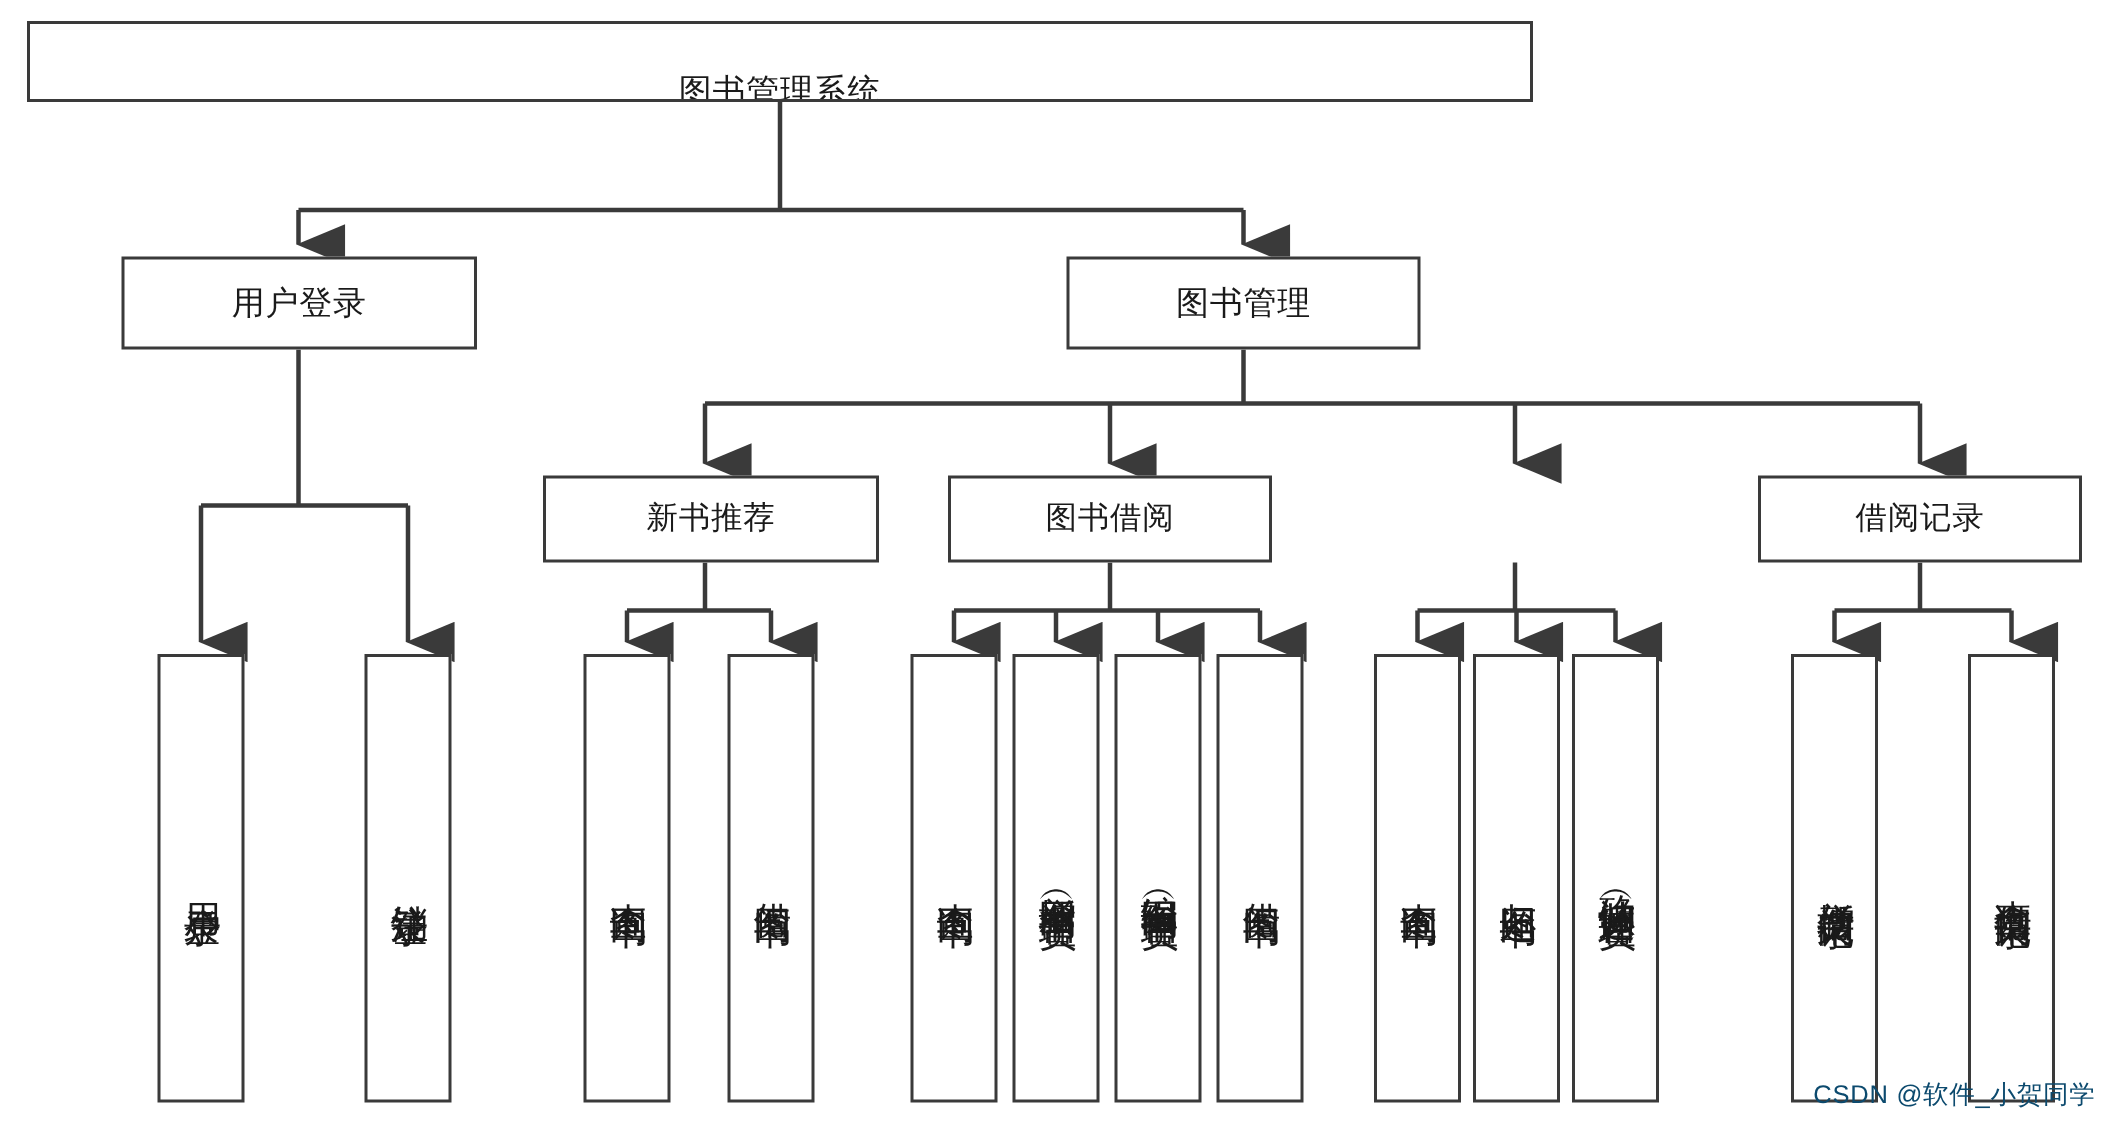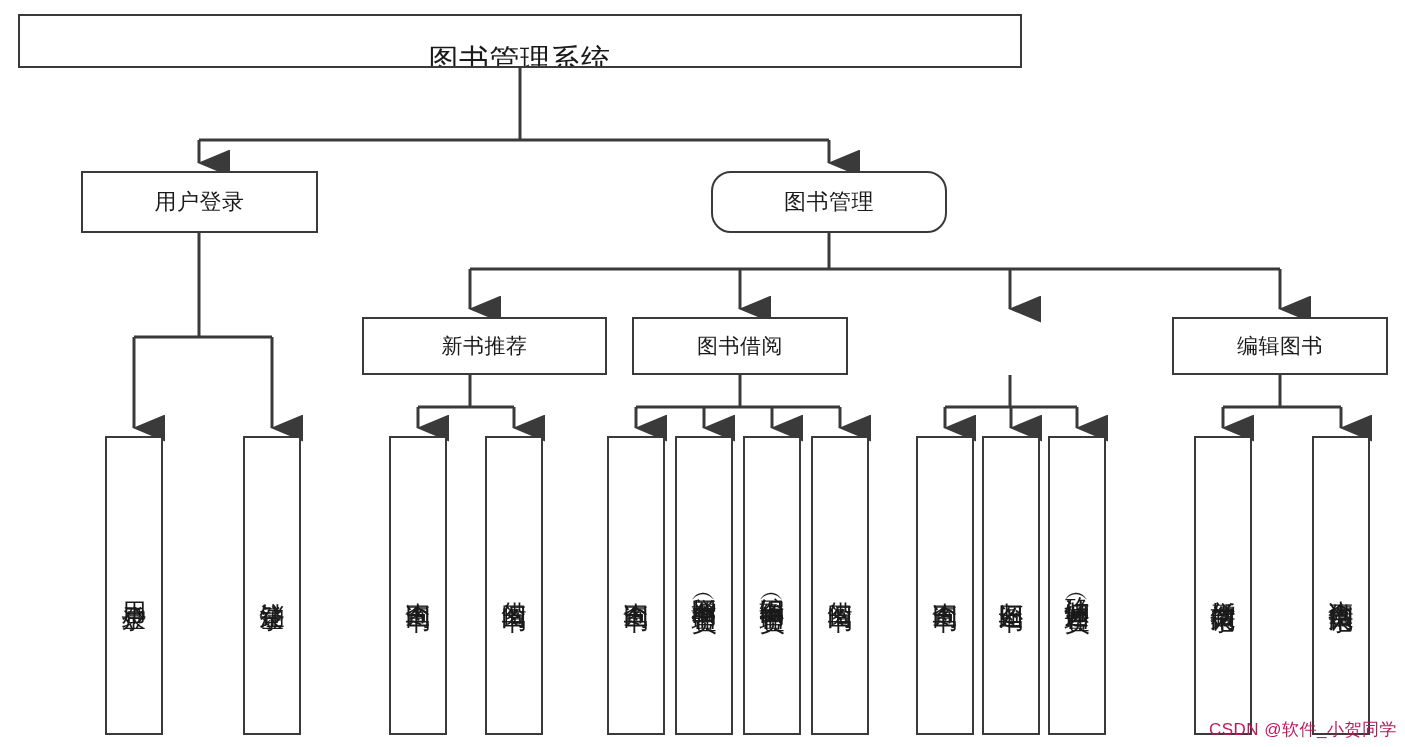--- a/index.html
+++ b/index.html
@@ -35,36 +35,36 @@
     justify-content: center;
     overflow: hidden;
   }
   .node-label {
     color: #1a1a1a;
     letter-spacing: 0.5px;
     white-space: nowrap;
     line-height: 1.15;
     text-align: center;
   }
-  .lvl0 .node-label { font-size: 30px; margin-top: 39px; }
+  .lvl0 .node-label { font-size: 22px; margin-top: 39px; }
   .lvl1 .node-label { font-size: 22px; }
   .lvl2 .node-label { font-size: 21px; }
   .leaf .node-label {
     writing-mode: vertical-rl;
     text-orientation: upright;
     font-size: 25px;
     letter-spacing: 2px;
     line-height: 1;
   }
   #watermark {
     position: absolute;
     right: 8px;
     bottom: 6px;
     font-size: 17px;
-    color: #be185d;
+    color: #0c4a6e;
     white-space: nowrap;
     letter-spacing: 0.5px;
     pointer-events: none;
   }
 </style>
 </head>
 <body>
 
 <div id="stage">
 
@@ -119,32 +119,32 @@
     </g>
   </svg>
 
   <div class="node-box lvl0" style="left:18px; top:14px; width:1004px; height:54px;">
     <span class="node-label">图书管理系统</span>
   </div>
 
   <div class="node-box lvl1" style="left:81px; top:171px; width:237px; height:62px;">
     <span class="node-label">用户登录</span>
   </div>
-  <div class="node-box lvl1" style="left:711px; top:171px; width:236px; height:62px;border-radius:20px;">
+  <div class="node-box lvl1" style="left:711px; top:171px; width:236px; height:62px;">
     <span class="node-label">图书管理</span>
   </div>
 
-  <div class="node-box lvl2" style="left:362px; top:317px; width:245px; height:58px;">
+  <div class="node-box lvl2" style="left:362px; top:317px; width:224px; height:58px;">
     <span class="node-label">新书推荐</span>
   </div>
   <div class="node-box lvl2" style="left:632px; top:317px; width:216px; height:58px;align-items:center;">
     <span class="node-label">图书借阅</span>
   </div>
   <div class="node-box lvl2" style="left:1172px; top:317px; width:216px; height:58px;">
-    <span class="node-label">编辑图书</span>
+    <span class="node-label">借阅记录</span>
   </div>
 
   <div class="node-box leaf" style="left:105px; top:436px; width:58px; height:299px;">
     <span class="node-label">用户登录</span>
   </div>
   <div class="node-box leaf" style="left:243px; top:436px; width:58px; height:299px;">
     <span class="node-label">注销登录</span>
   </div>
   <div class="node-box leaf" style="left:389px; top:436px; width:58px; height:299px;">
     <span class="node-label">查询图书</span>

